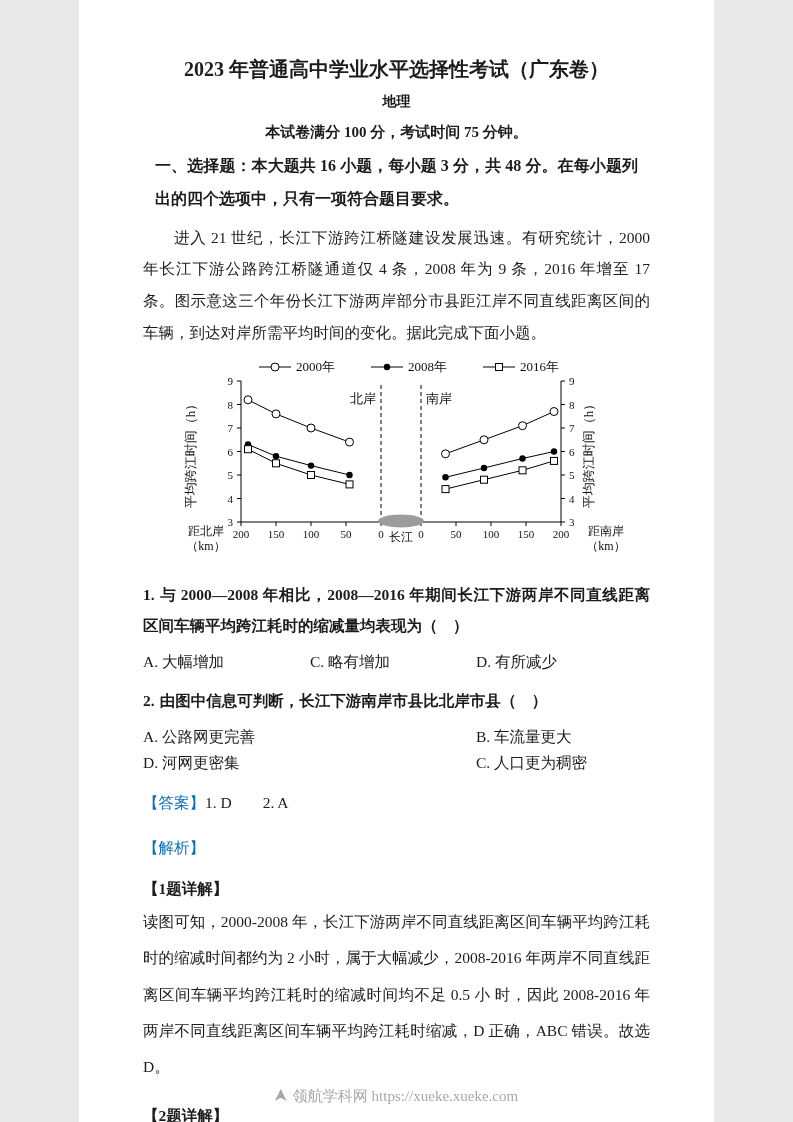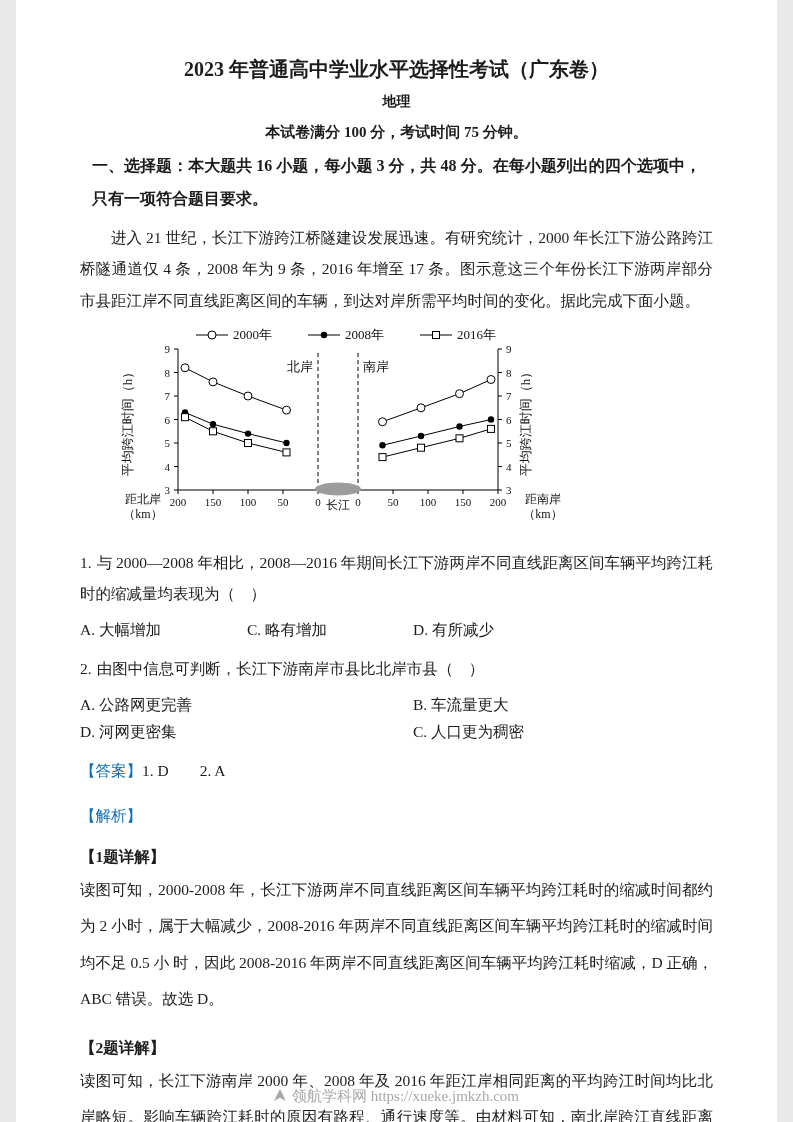--- a/index.html
+++ b/index.html
@@ -1,30 +1,30 @@
 <!DOCTYPE html>
 <html style="--accent: #0e6eb8; --wm: #a8a8a8;"><head>
 <meta charset="utf-8">
 <style>
   html,body{margin:0;padding:0;background:#e9e9e9;}
   .page{
-    width:761px;height:1122px;box-sizing:border-box;
+    width:635px;height:1122px;box-sizing:border-box;
     margin:0 auto;background:#fff;position:relative;
     padding:42px 64px 0 64px;
     font-family:"Liberation Serif","DejaVu Serif",serif;
     color:#1c1c1c;font-size:15.5px;overflow:hidden;
   }
   .title{font-size:20px;font-weight:bold;text-align:center;margin:14px 0 10px;}
   .subject{font-size:14px;font-weight:bold;text-align:center;margin:10px 0 12px;}
   .exam-info{font-size:15px;font-weight:bold;text-align:center;margin:6px 0 6px;}
   .section-heading{font-size:16px;font-weight:bold;line-height:2.05;text-align:justify;margin:8px 12px 2px;}
   .intro{margin:6px 0 2px;line-height:2.05;text-indent:2em;text-align:justify;}
   .chart{margin:8px 0 6px 36px;}
   .chart svg text{font-family:"Liberation Serif","DejaVu Serif",serif;fill:#111;}
-  .stem{line-height:2.0;margin:10px 0 2px;text-align:justify;}
+  .stem{line-height:2.0;margin:10px 0 2px;text-align:justify;font-weight:bold;}
   .qnum{margin-right:5px;}
   .opts{display:grid;margin:8px 0 4px;line-height:1.7;}
   .opts-row4{grid-template-columns:167px 166px 163px 1fr;}
   .opts-row2{grid-template-columns:333px 1fr;}
   .answer-line{margin:16px 0 6px;}
   .analysis-line{margin:24px 0 6px;}
   .blue{color:var(--accent,#0e6eb8);}
   .explain-head{font-weight:bold;margin:20px 0 2px;}
   .explain-text{margin:4px 0 0;line-height:2.35;text-align:justify;}
   .footer{
@@ -182,16 +182,16 @@
     <p class="explain-text">读图可知，2000-2008 年，长江下游两岸不同直线距离区间车辆平均跨江耗时的缩减时间都约为 2 小时，属于大幅减少，2008-2016 年两岸不同直线距离区间车辆平均跨江耗时的缩减时间均不足 0.5 小 时，因此 2008-2016 年两岸不同直线距离区间车辆平均跨江耗时缩减，D 正确，ABC 错误。故选 D。</p>
   </div>
 
   <div>
     <p class="explain-head">【2题详解】</p>
     <p class="explain-text">读图可知，长江下游南岸 2000 年、2008 年及 2016 年距江岸相同距离的平均跨江时间均比北岸略短。影响车辆跨江耗时的原因有路程、通行速度等。由材料可知，南北岸跨江直线距离相同，南岸跨江耗时比北岸</p>
   </div>
 
   <div class="footer">
     <span class="logo"></span><span>领航学科网</span>
-    <span>https://xueke.jmkzh.com</span>
+    <span>https://xueke.xueke.com</span>
   </div>
 
 </div>
 
 </body></html>

